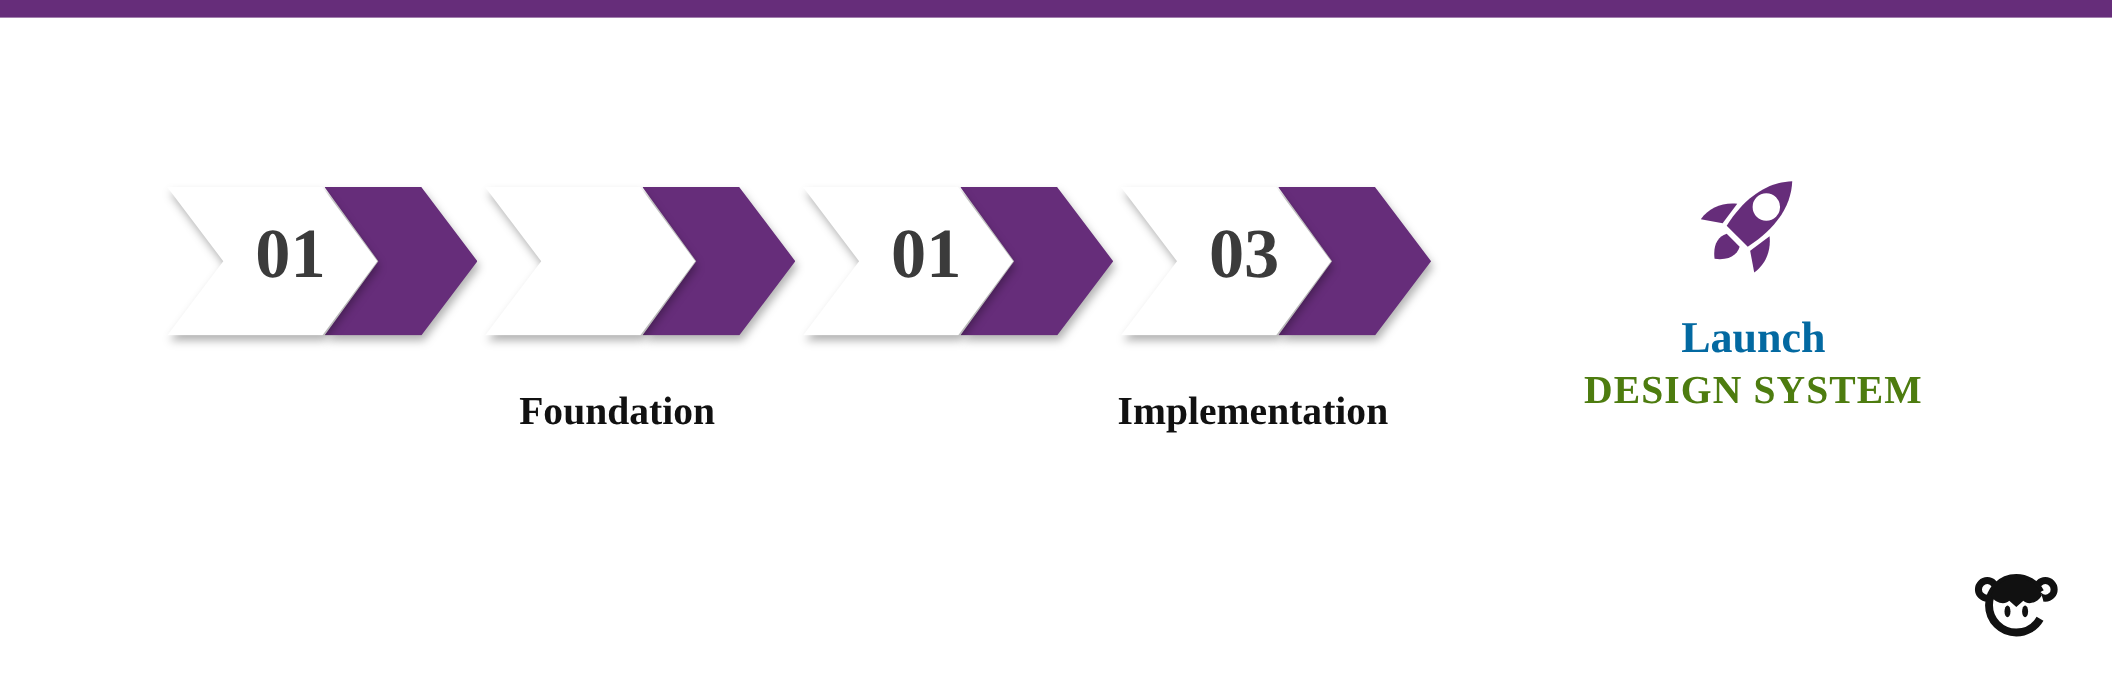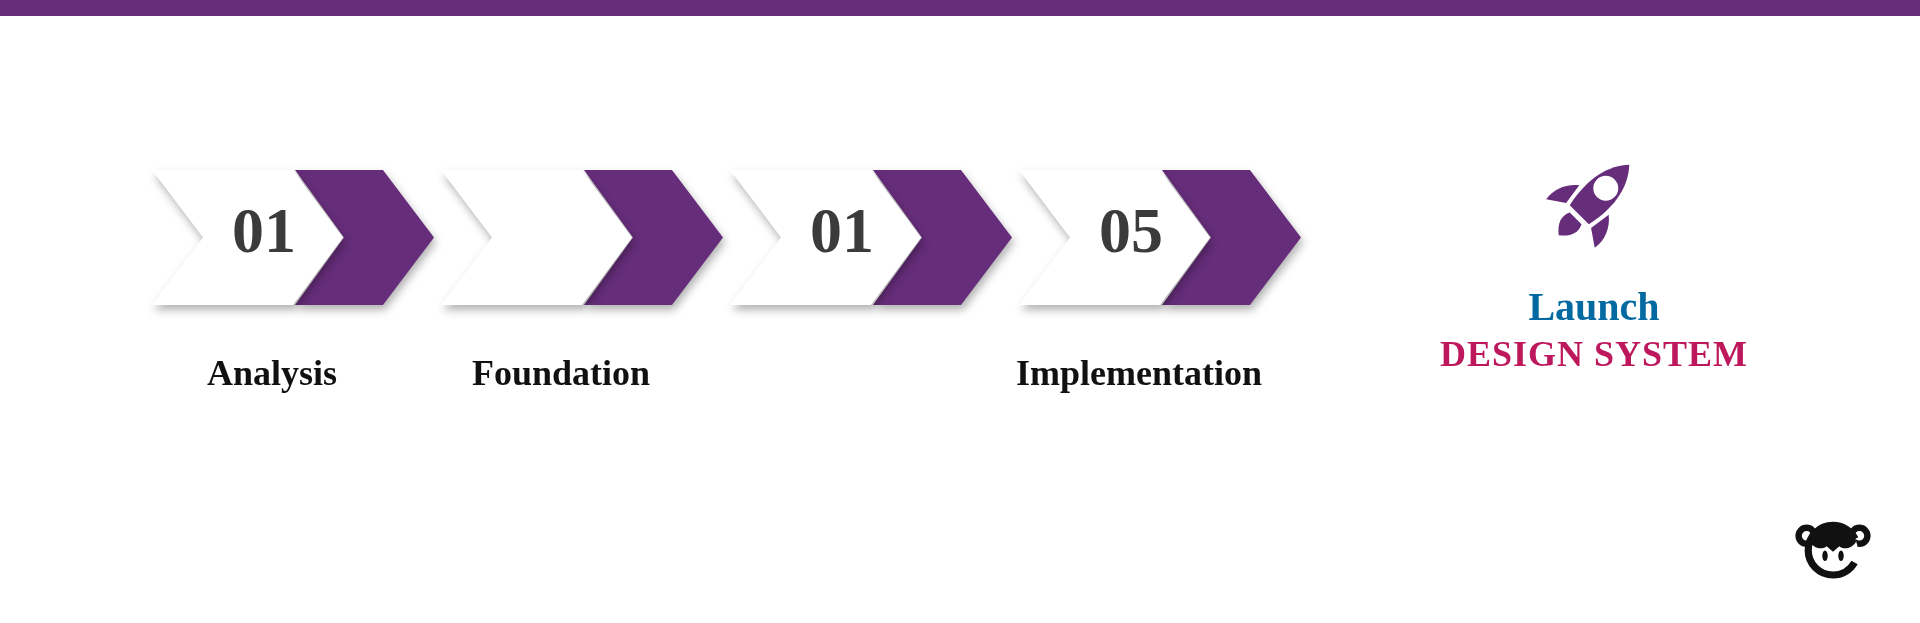--- a/index.html
+++ b/index.html
@@ -25,42 +25,41 @@
 
   .step-number { position:absolute; z-index:3; left:52px; top:0; width:120px;
     text-align:center; font-size:64px; font-weight:700; color:#3B3B3B; line-height:122px; }
 
   .step-label { position:absolute; z-index:3; left:-21px; top:182px; width:282px;
     text-align:center; font-size:36px; font-weight:700; color:#111111; white-space:nowrap; }
 
   .outcome { position:absolute; left:1394px; top:148px; width:400px; text-align:center; }
   .outcome .icon-box { width:104px; height:104px; margin:0 auto; }
   .outcome-line1 { margin-top:34px; font-size:40px; font-weight:700; color:#0369a1; line-height:42px; }
-  .outcome-line2 { margin-top:4px; font-size:36px; font-weight:700; color:#be185d; line-height:44px; letter-spacing:1px; }
+  .outcome-line2 { margin-top:4px; font-size:36px; font-weight:700; color:#4d7c0f; line-height:44px; letter-spacing:1px; }
 
   .brand-logo { position:absolute; left:1793px; top:512px; width:80px; height:70px; }
 </style>
 </head>
 <body>
 
 <div class="slide">
 
   <div class="top-bar"></div>
 
   <div class="steps-row">
 
     <div class="step">
       <div class="shape-wrap purple-wrap">
           <div class="shape purple-chevron"></div>
         </div>
       <div class="shape-wrap white-wrap">
           <div class="shape white-chevron"></div>
         </div>
       <div class="step-number">01</div>
-      <div class="step-label">Analysis</div>
     </div>
 
     <div class="step">
       <div class="shape-wrap purple-wrap">
           <div class="shape purple-chevron"></div>
         </div>
       <div class="shape-wrap white-wrap">
           <div class="shape white-chevron"></div>
         </div>
       <div class="step-label">Foundation</div>
@@ -76,21 +75,21 @@
       <div class="step-number">01</div>
     </div>
 
     <div class="step">
       <div class="shape-wrap purple-wrap">
           <div class="shape purple-chevron"></div>
         </div>
       <div class="shape-wrap white-wrap">
           <div class="shape white-chevron"></div>
         </div>
-      <div class="step-number">05</div>
+      <div class="step-number">03</div>
       <div class="step-label">Implementation</div>
     </div>
 
   </div>
 
   <div class="outcome">
     <div class="icon-box">
       <svg viewBox="0 0 100 100" width="104" height="104" aria-hidden="true">
         <g transform="rotate(45 50 50)" fill="#662D7A">
           <path d="M50,2 C63,16 70,38 63,70 L37,70 C30,38 37,16 50,2 Z"></path>

